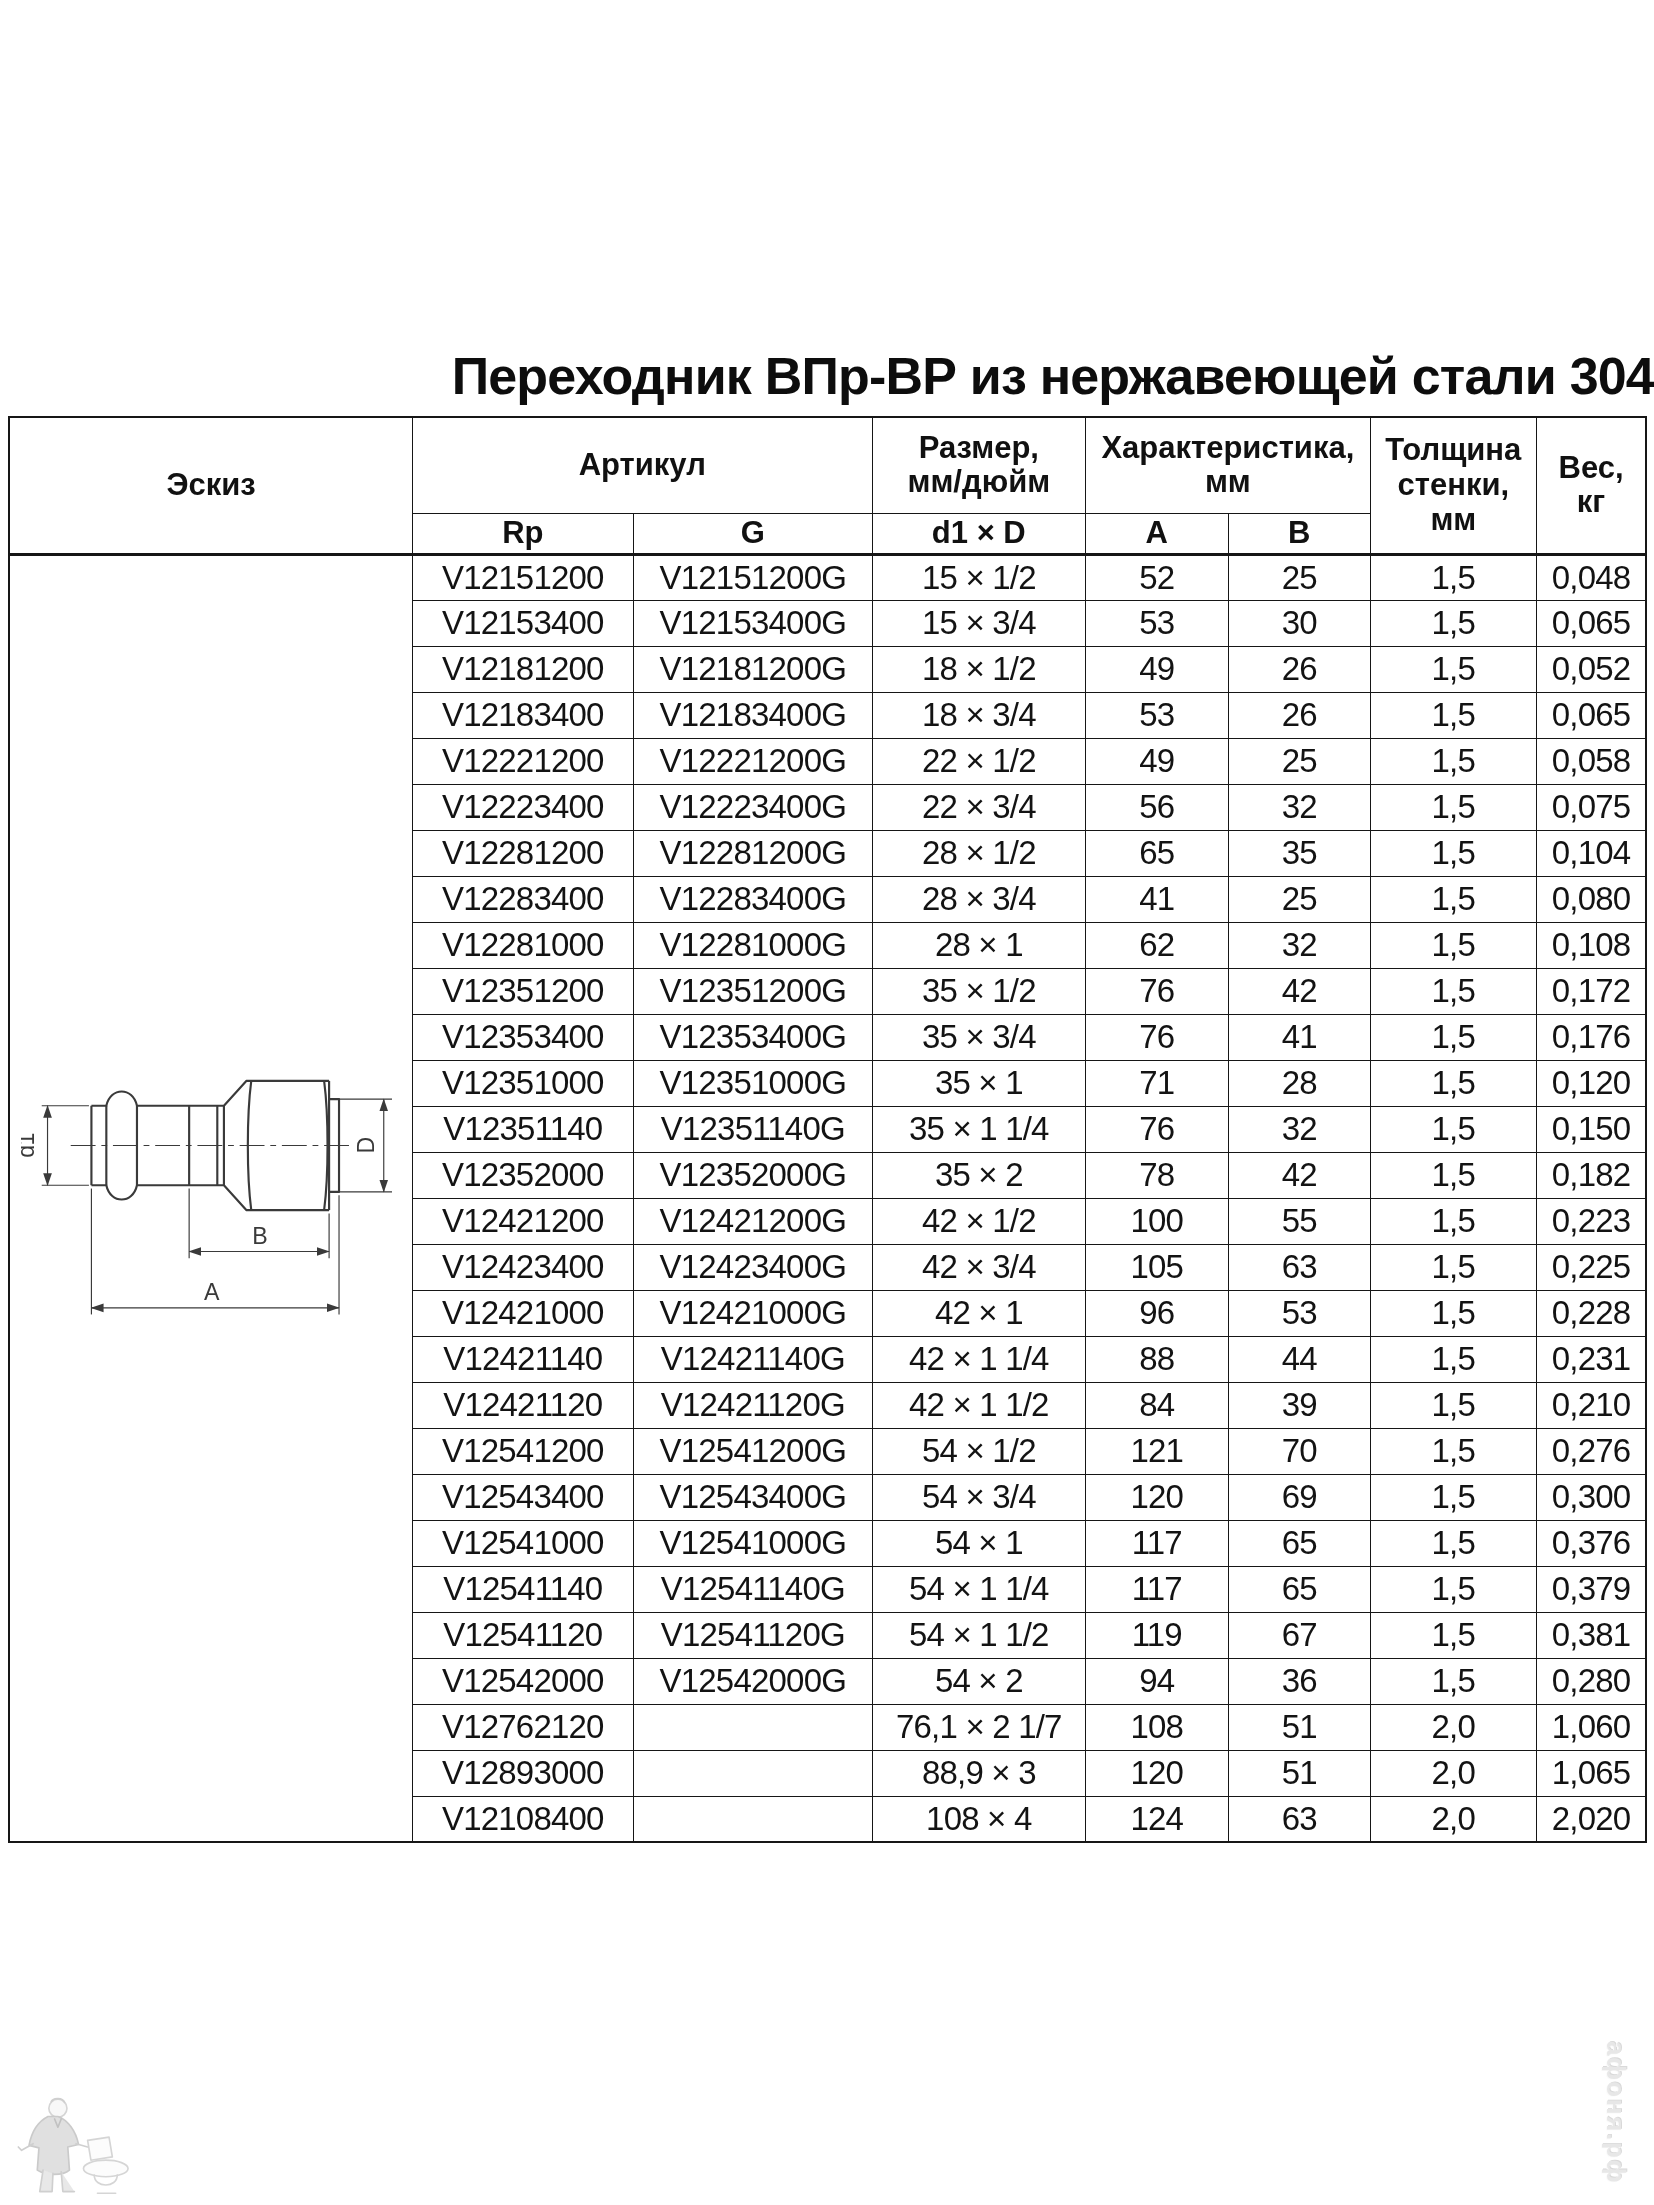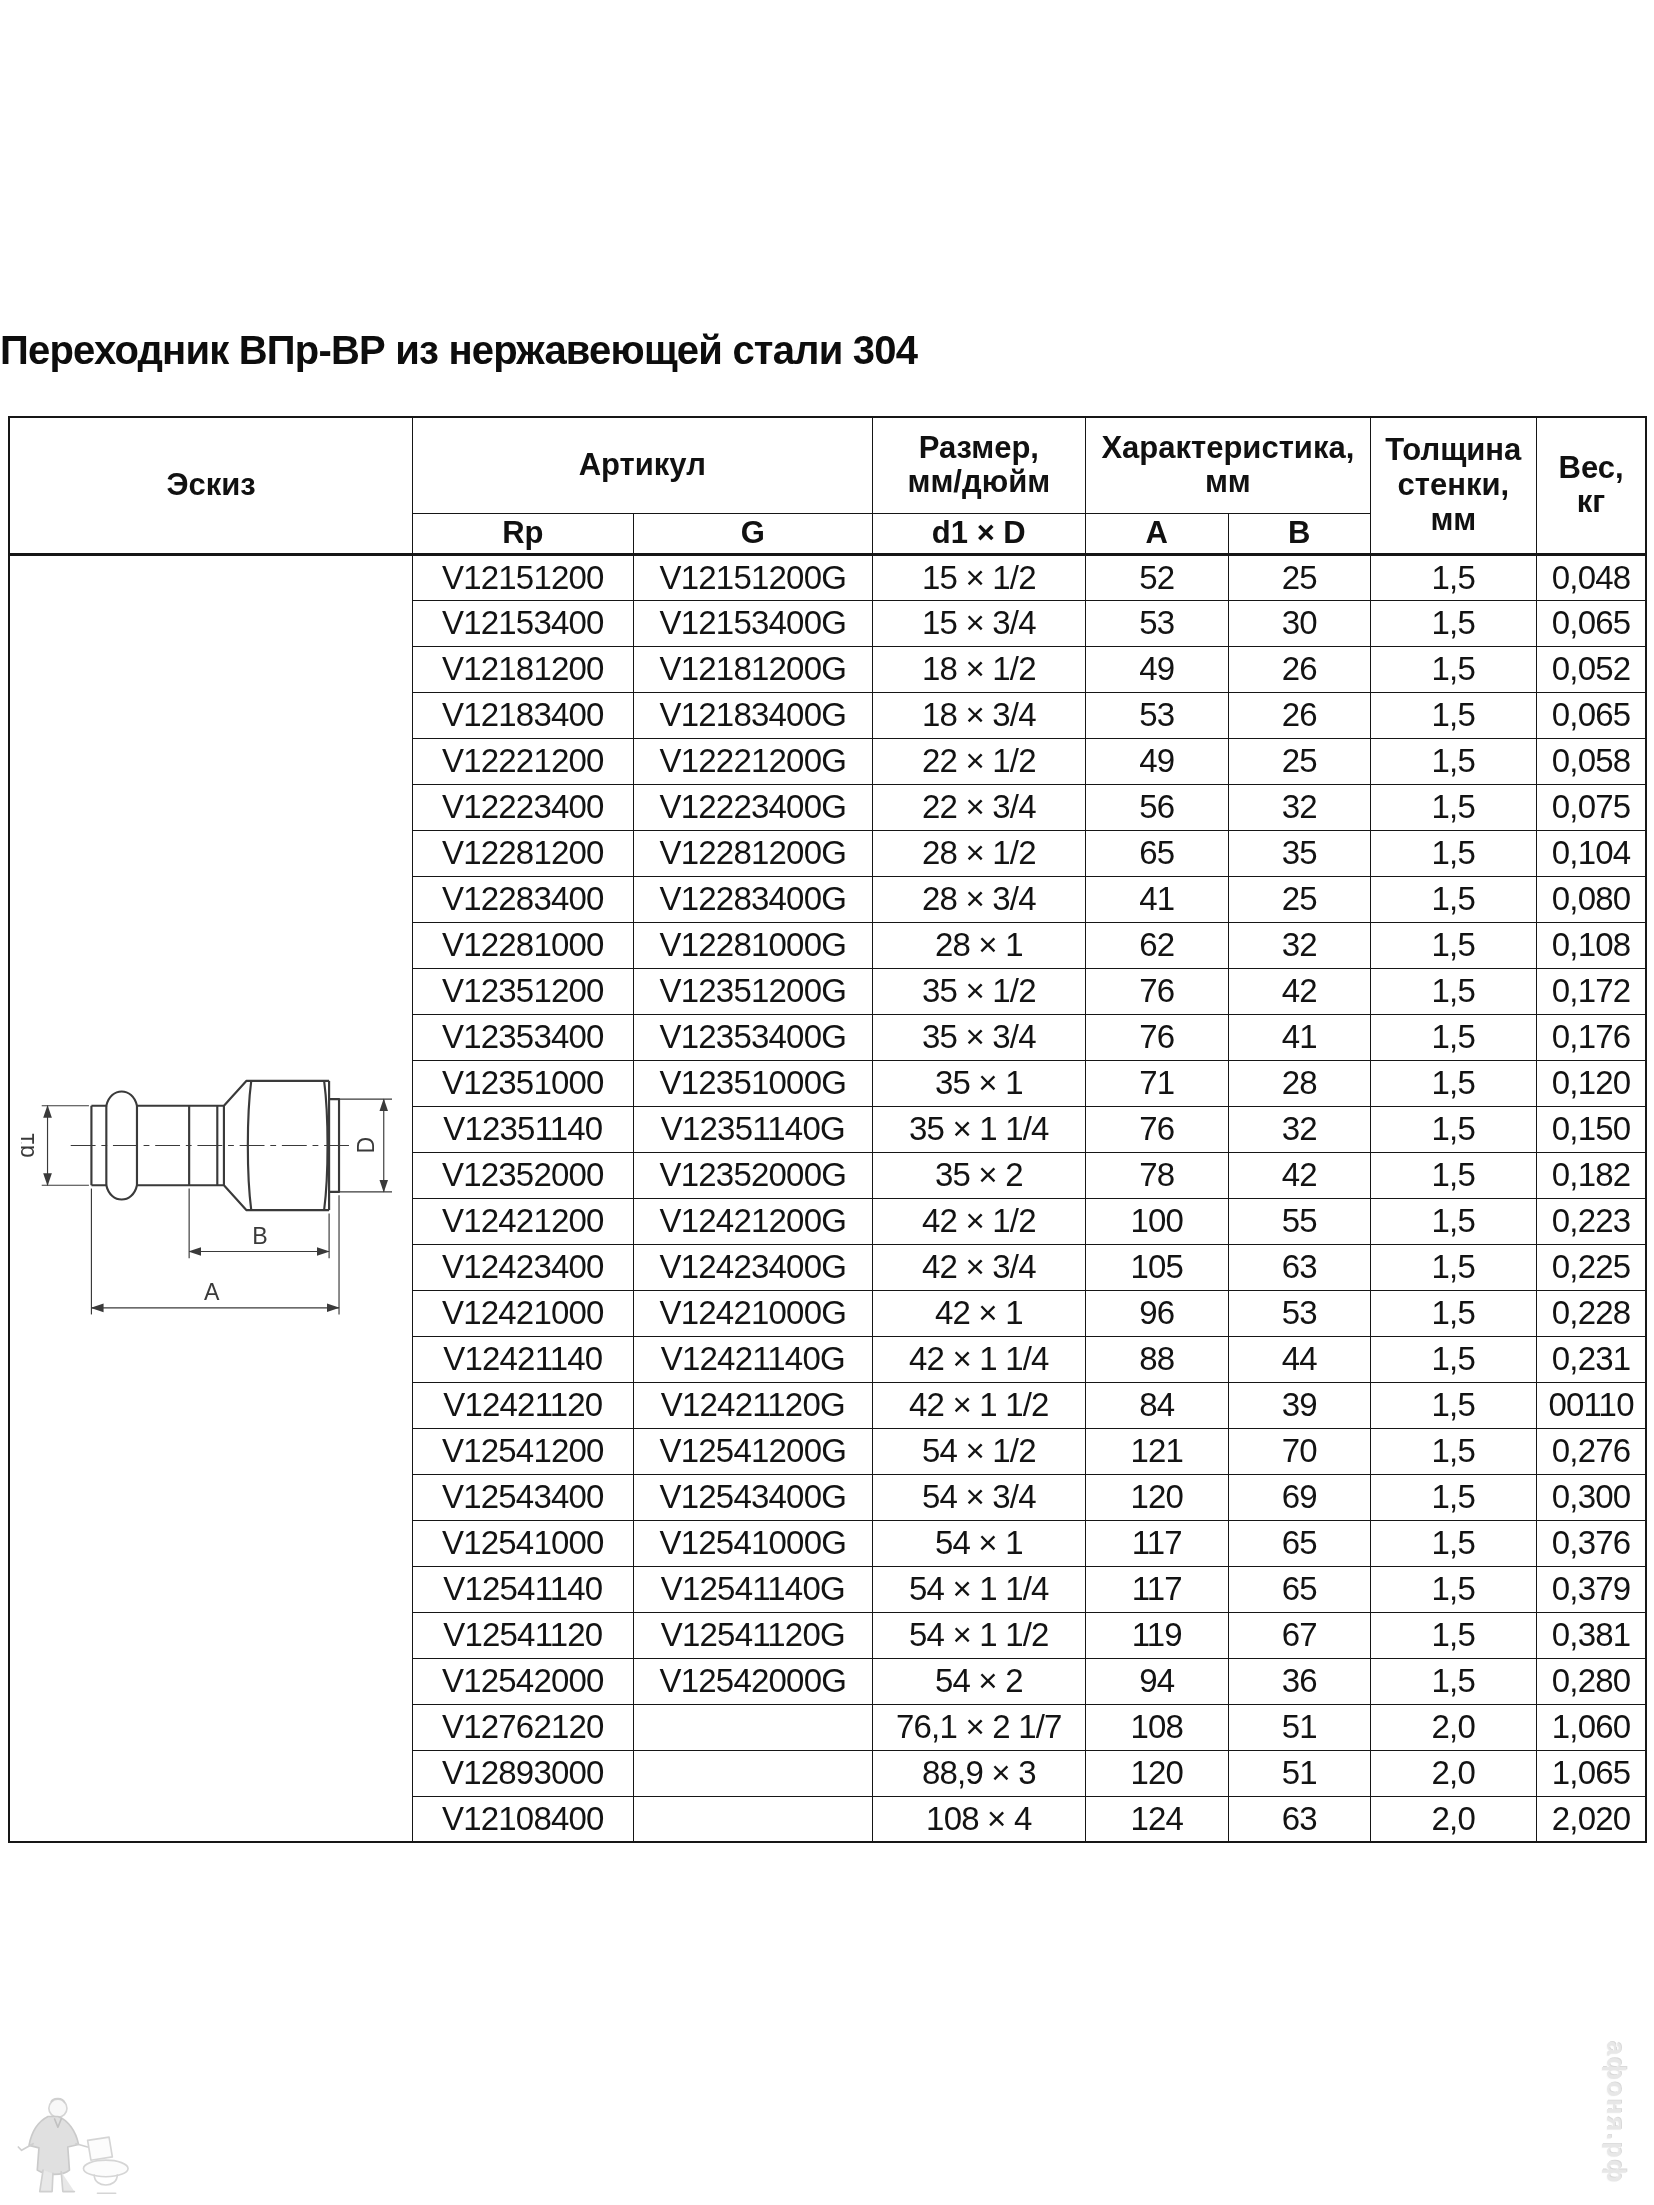--- a/index.html
+++ b/index.html
@@ -2,22 +2,22 @@
 <html style="font-size:13.2px"><head>
 <meta charset="utf-8">
 <style>
   html,body { margin:0; padding:0; }
   body {
     width:1654px; height:2205px; position:relative; background:#ffffff;
     font-family:"Liberation Sans","DejaVu Sans",sans-serif; color:#111;
     overflow:hidden;
   }
   .page-title {
-    position:absolute; top:328px; left:0; width:100%;
-    text-align:left; font-size:40px; font-weight:bold; color:#0d0d0d;
+    position:absolute; top:346px; left:0; width:100%;
+    text-align:right; font-size:52px; font-weight:bold; color:#0d0d0d;
     letter-spacing:-0.8px;
   }
   table.spec-table {
     position:absolute; top:416px; left:8.3px; width:1638px;
     border-collapse:collapse; table-layout:fixed;
     border:2.5px solid #161616;
   }
   .spec-table th, .spec-table td {
     border:1.7px solid #161616; text-align:center; vertical-align:middle;
     padding:0 3.3px; overflow:hidden;
@@ -290,21 +290,21 @@
         <td>1,5</td>
         <td>0,231</td>
       </tr>
       <tr>
         <td>V12421120</td>
         <td>V12421120G</td>
         <td>42 × 1 1/2</td>
         <td>84</td>
         <td>39</td>
         <td>1,5</td>
-        <td>00110</td>
+        <td>0,210</td>
       </tr>
       <tr>
         <td>V12541200</td>
         <td>V12541200G</td>
         <td>54 × 1/2</td>
         <td>121</td>
         <td>70</td>
         <td>1,5</td>
         <td>0,276</td>
       </tr>

